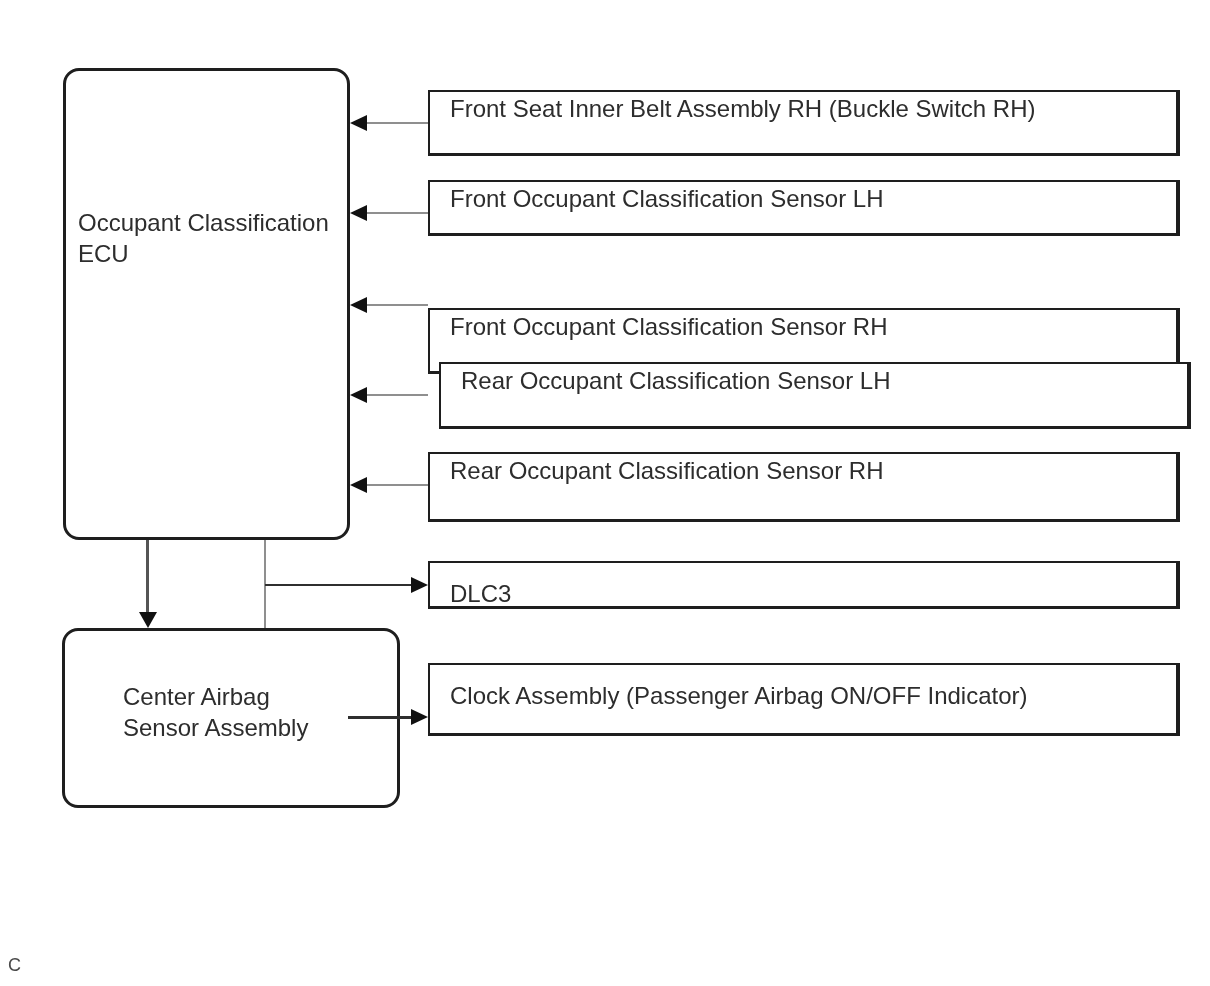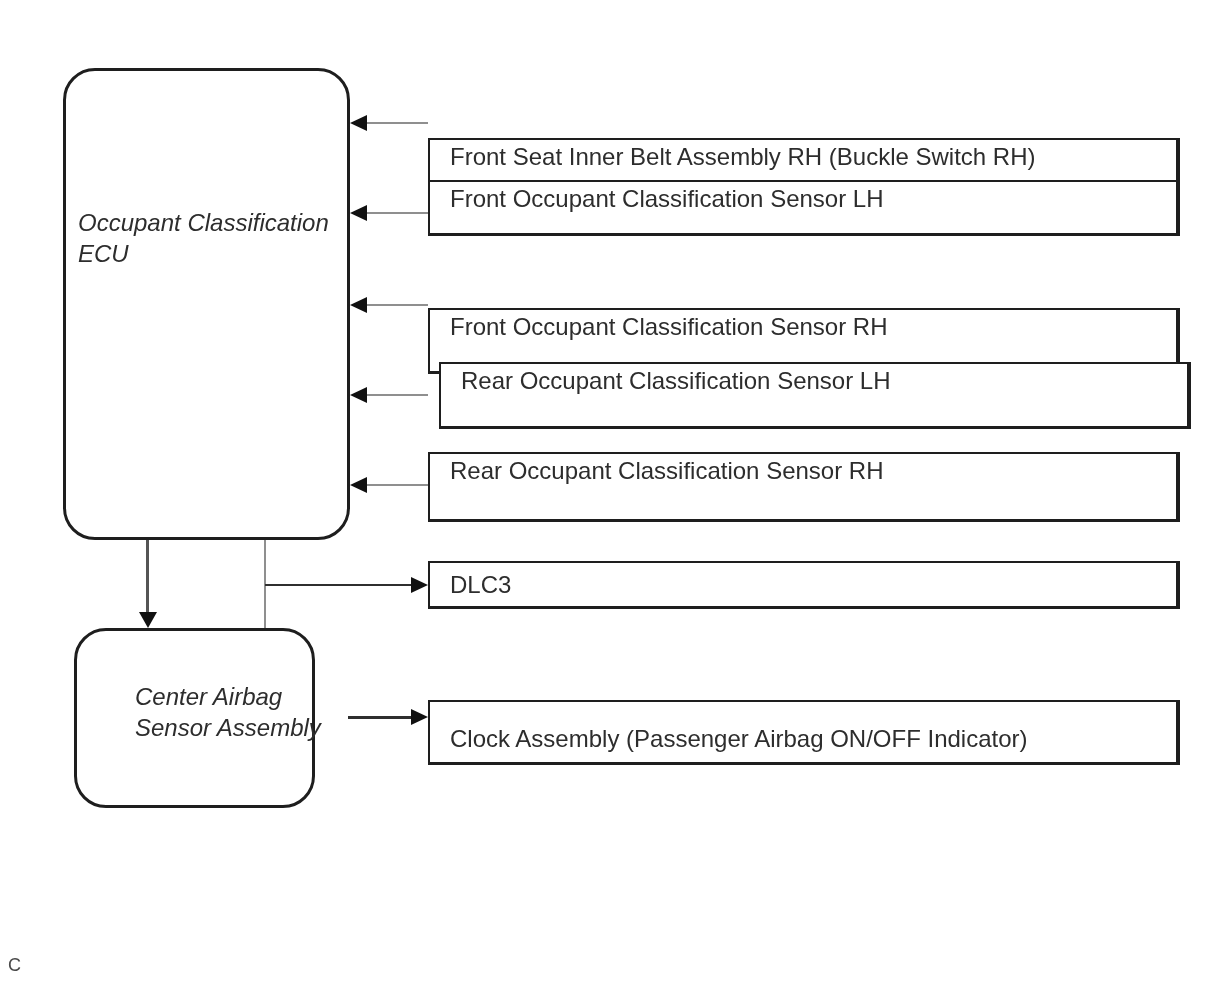--- a/index.html
+++ b/index.html
@@ -18,42 +18,41 @@
     box-sizing:border-box;
     background:#fff;
     border:2px solid var(--box-border,#1e1e1e);
     border-right-width:4px;
     border-bottom-width:3px;
     font-size:24px;line-height:28px;
     padding:3px 20px;
     white-space:nowrap;
     overflow:hidden;
   }
-  .b0{top:90px;height:66px;margin-top:48px;}
+  .b0{top:90px;height:66px;}
   .b1{top:180px;height:56px;}
   .b2{top:272px;height:66px;margin-top:36px;}
   .b3{top:362px;height:67px;margin-left:11px;}
   .b4{top:452px;height:70px;}
-  .b-dlc{top:561px;height:48px;padding-top:8px;}
-  .b-clock{top:700px;height:65px;padding-top:23px;}
+  .b-dlc{top:561px;height:48px;padding-top:17px;}
+  .b-clock{top:663px;height:73px;padding-top:17px;}
   
   .roundbox{
     position:absolute;
     box-sizing:border-box;
     background:#fff;
     border:3px solid var(--box-border,#1a1a1a);
-    border-radius:32px;
-    font-style:italic;
+    border-radius:16px;
   }
   #ecu-box{left:63px;top:68px;width:287px;height:472px;}
   #ecu-label{
     position:absolute;left:12px;top:136px;width:270px;
     font-size:24px;line-height:31px;
   }
-  #cas-box{left:62px;top:628px;width:241px;height:180px;margin-left:12px;}
+  #cas-box{left:62px;top:628px;width:338px;height:180px;}
   #cas-label{
     position:absolute;left:58px;top:50px;width:205px;
     font-size:24px;line-height:31px;
   }
   
   .shaft-h{position:absolute;height:2px;background:var(--connector-gray,#8f8f8f);}
   .shaft-v{position:absolute;width:3px;background:var(--connector-gray,#8f8f8f);}
   .dark{background:var(--connector-dark,#2f2f2f);}
   
   .ah{position:absolute;width:0;height:0;}

